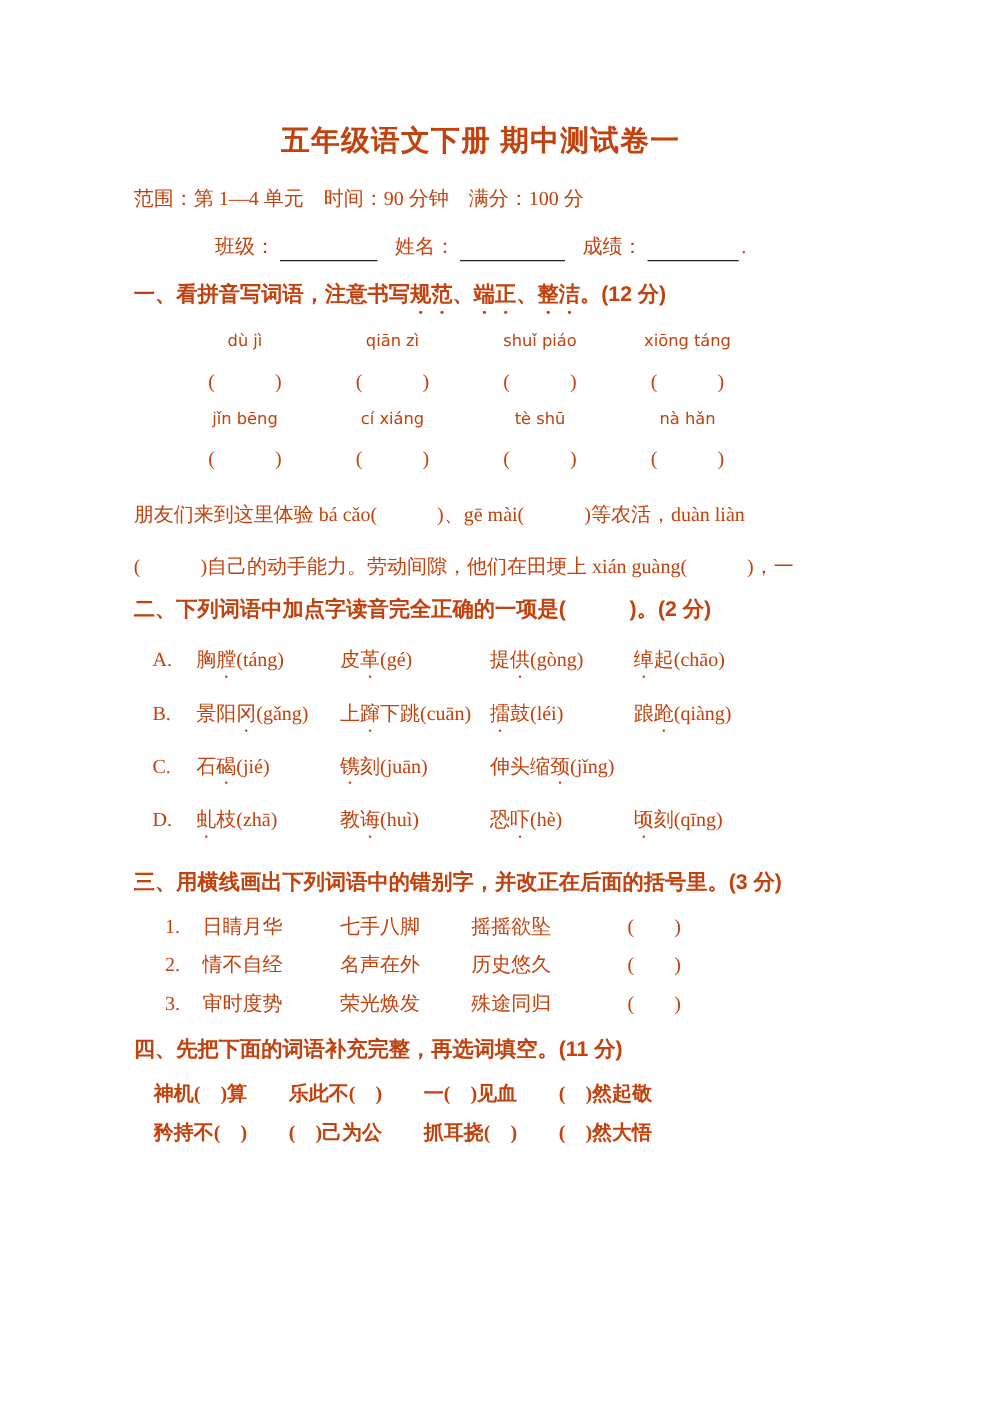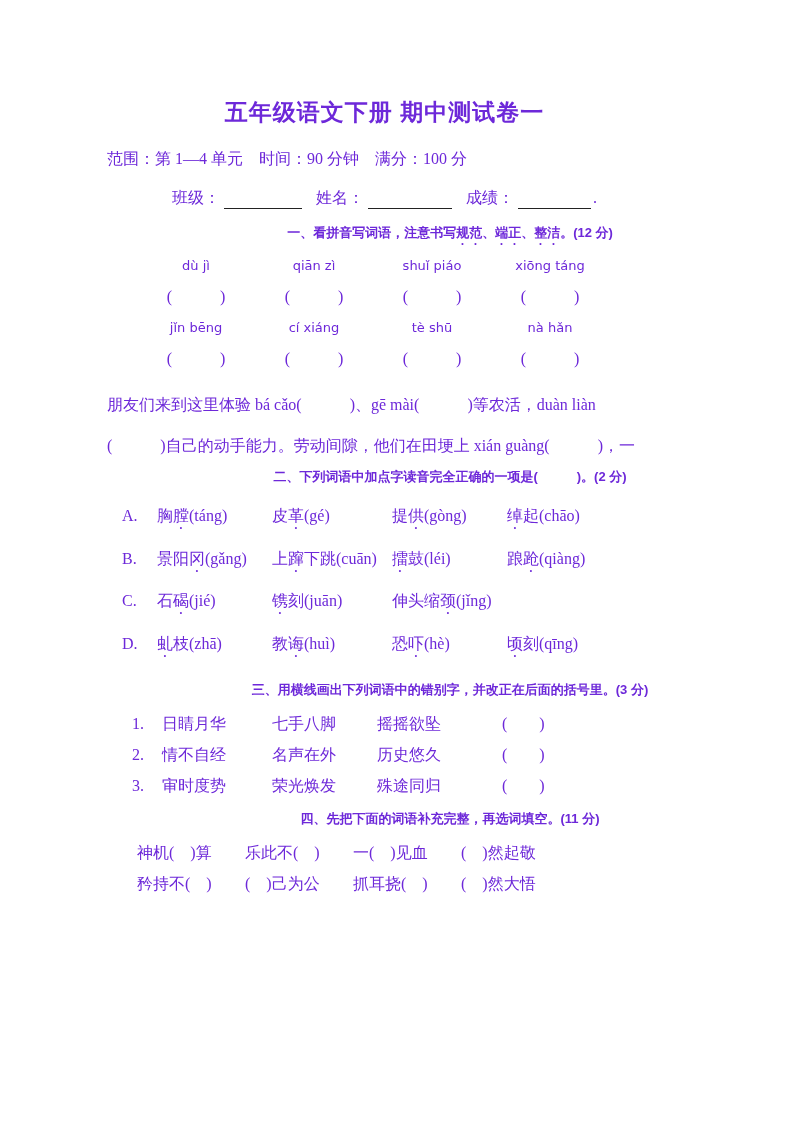--- a/index.html
+++ b/index.html
@@ -1,36 +1,36 @@
 <!DOCTYPE html>
 <html><head>
 <meta charset="utf-8">
 <style>
   html,body { margin:0; padding:0; background:#888; }
   .page {
     position:relative; width:793px; height:1122px; margin:0 auto;
-    background:#ffffff; color:#6d28d9; overflow:hidden; box-sizing:border-box;
+    background:#ffffff; color:#c2410c; overflow:hidden; box-sizing:border-box;
     padding:97px 0 0 107px;
     font-family:"Liberation Serif","DejaVu Serif",serif; font-size:16px;
   }
   .title {
     width:555px; text-align:center;
     font-family:"Liberation Sans","DejaVu Sans",sans-serif;
     font-weight:bold; font-size:23px; letter-spacing:1px;
   }
   .meta { width:555px; margin-top:21px; }
   .fields { width:555px; display:flex; justify-content:center; align-items:flex-end; margin-top:17px; white-space:nowrap;font-family:Liberation Serif, serif; }
   .fields .lbl { line-height:22px; }
   .blank { display:inline-block; border-bottom:1.4px solid #222; height:19px; }
   .b1 { width:78px; margin:0 14px 0 4px; }
   .b2 { width:84px; margin:0 14px 0 4px; }
   .b3 { width:73px; margin:0 2px 0 4px; }
   .h {
     font-family:"Liberation Sans","DejaVu Sans",sans-serif;
-    font-weight:bold; font-size:13px; white-space:nowrap;text-align:center;
+    font-weight:bold; font-size:17px; white-space:nowrap;
   }
   .h1 { margin-top:15px; }
   .h2 { margin-top:2px; }
   .h3 { margin-top:16px; }
   .h4 { margin-top:9px; }
   .du {
     -webkit-text-emphasis:filled dot; -webkit-text-emphasis-position:under right;
     text-emphasis:filled dot; text-emphasis-position:under right;
   }
   .grid4 { display:grid; grid-template-columns:repeat(4,118px); margin-left:30px; text-align:center; white-space:nowrap; }
@@ -46,21 +46,21 @@
     margin-left:15px; line-height:42.5px; white-space:nowrap;
   }
   .trows { margin-top:9px; }
   .trow {
     display:grid; grid-template-columns:30px 110px 105px 125px auto;
     margin-left:25px; line-height:31px; white-space:nowrap;
   }
   .irows { margin-top:9px; }
   .irow {
     display:grid; grid-template-columns:repeat(4,108px);
-    margin-left:30px; line-height:31px; white-space:nowrap;
+    margin-left:16px; line-height:31px; white-space:nowrap;font-weight:bold;
   }
 </style>
 </head>
 <body>
 
 <div class="page">
 
   <div class="title">五年级语文下册 期中测试卷一</div>
 
   <div class="meta">范围：第 1—4 单元　时间：90 分钟　满分：100 分</div>

